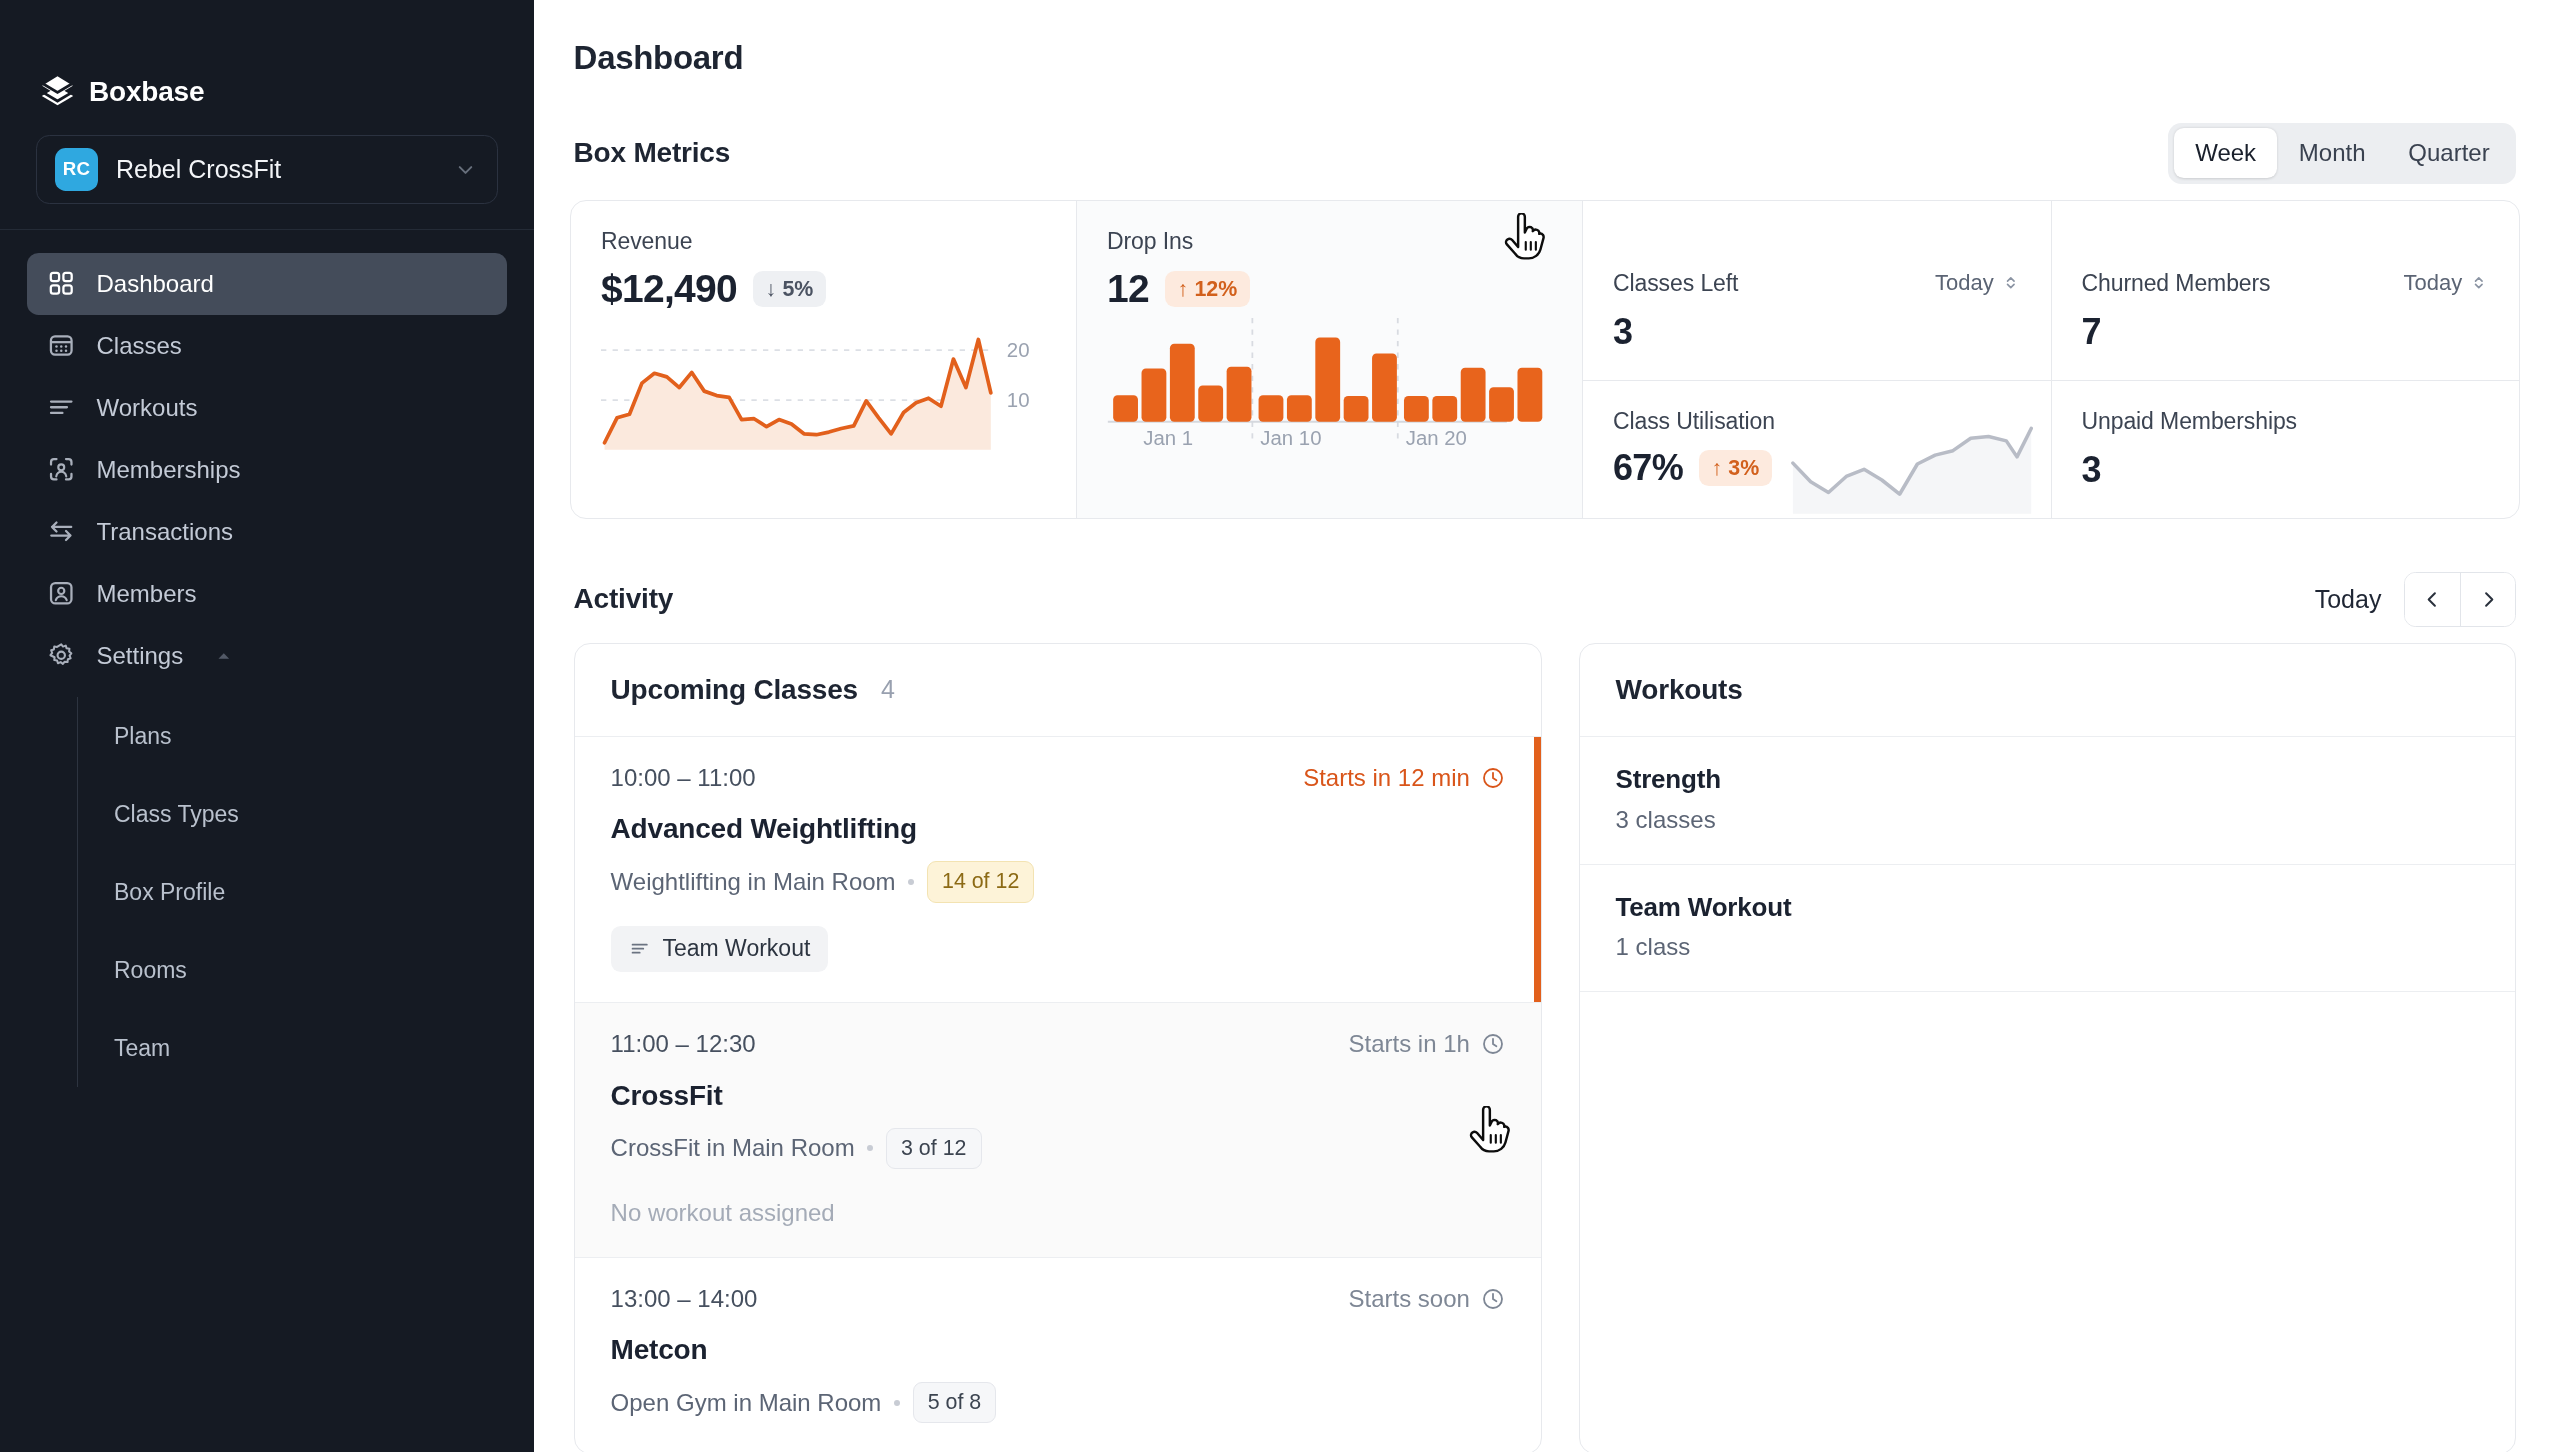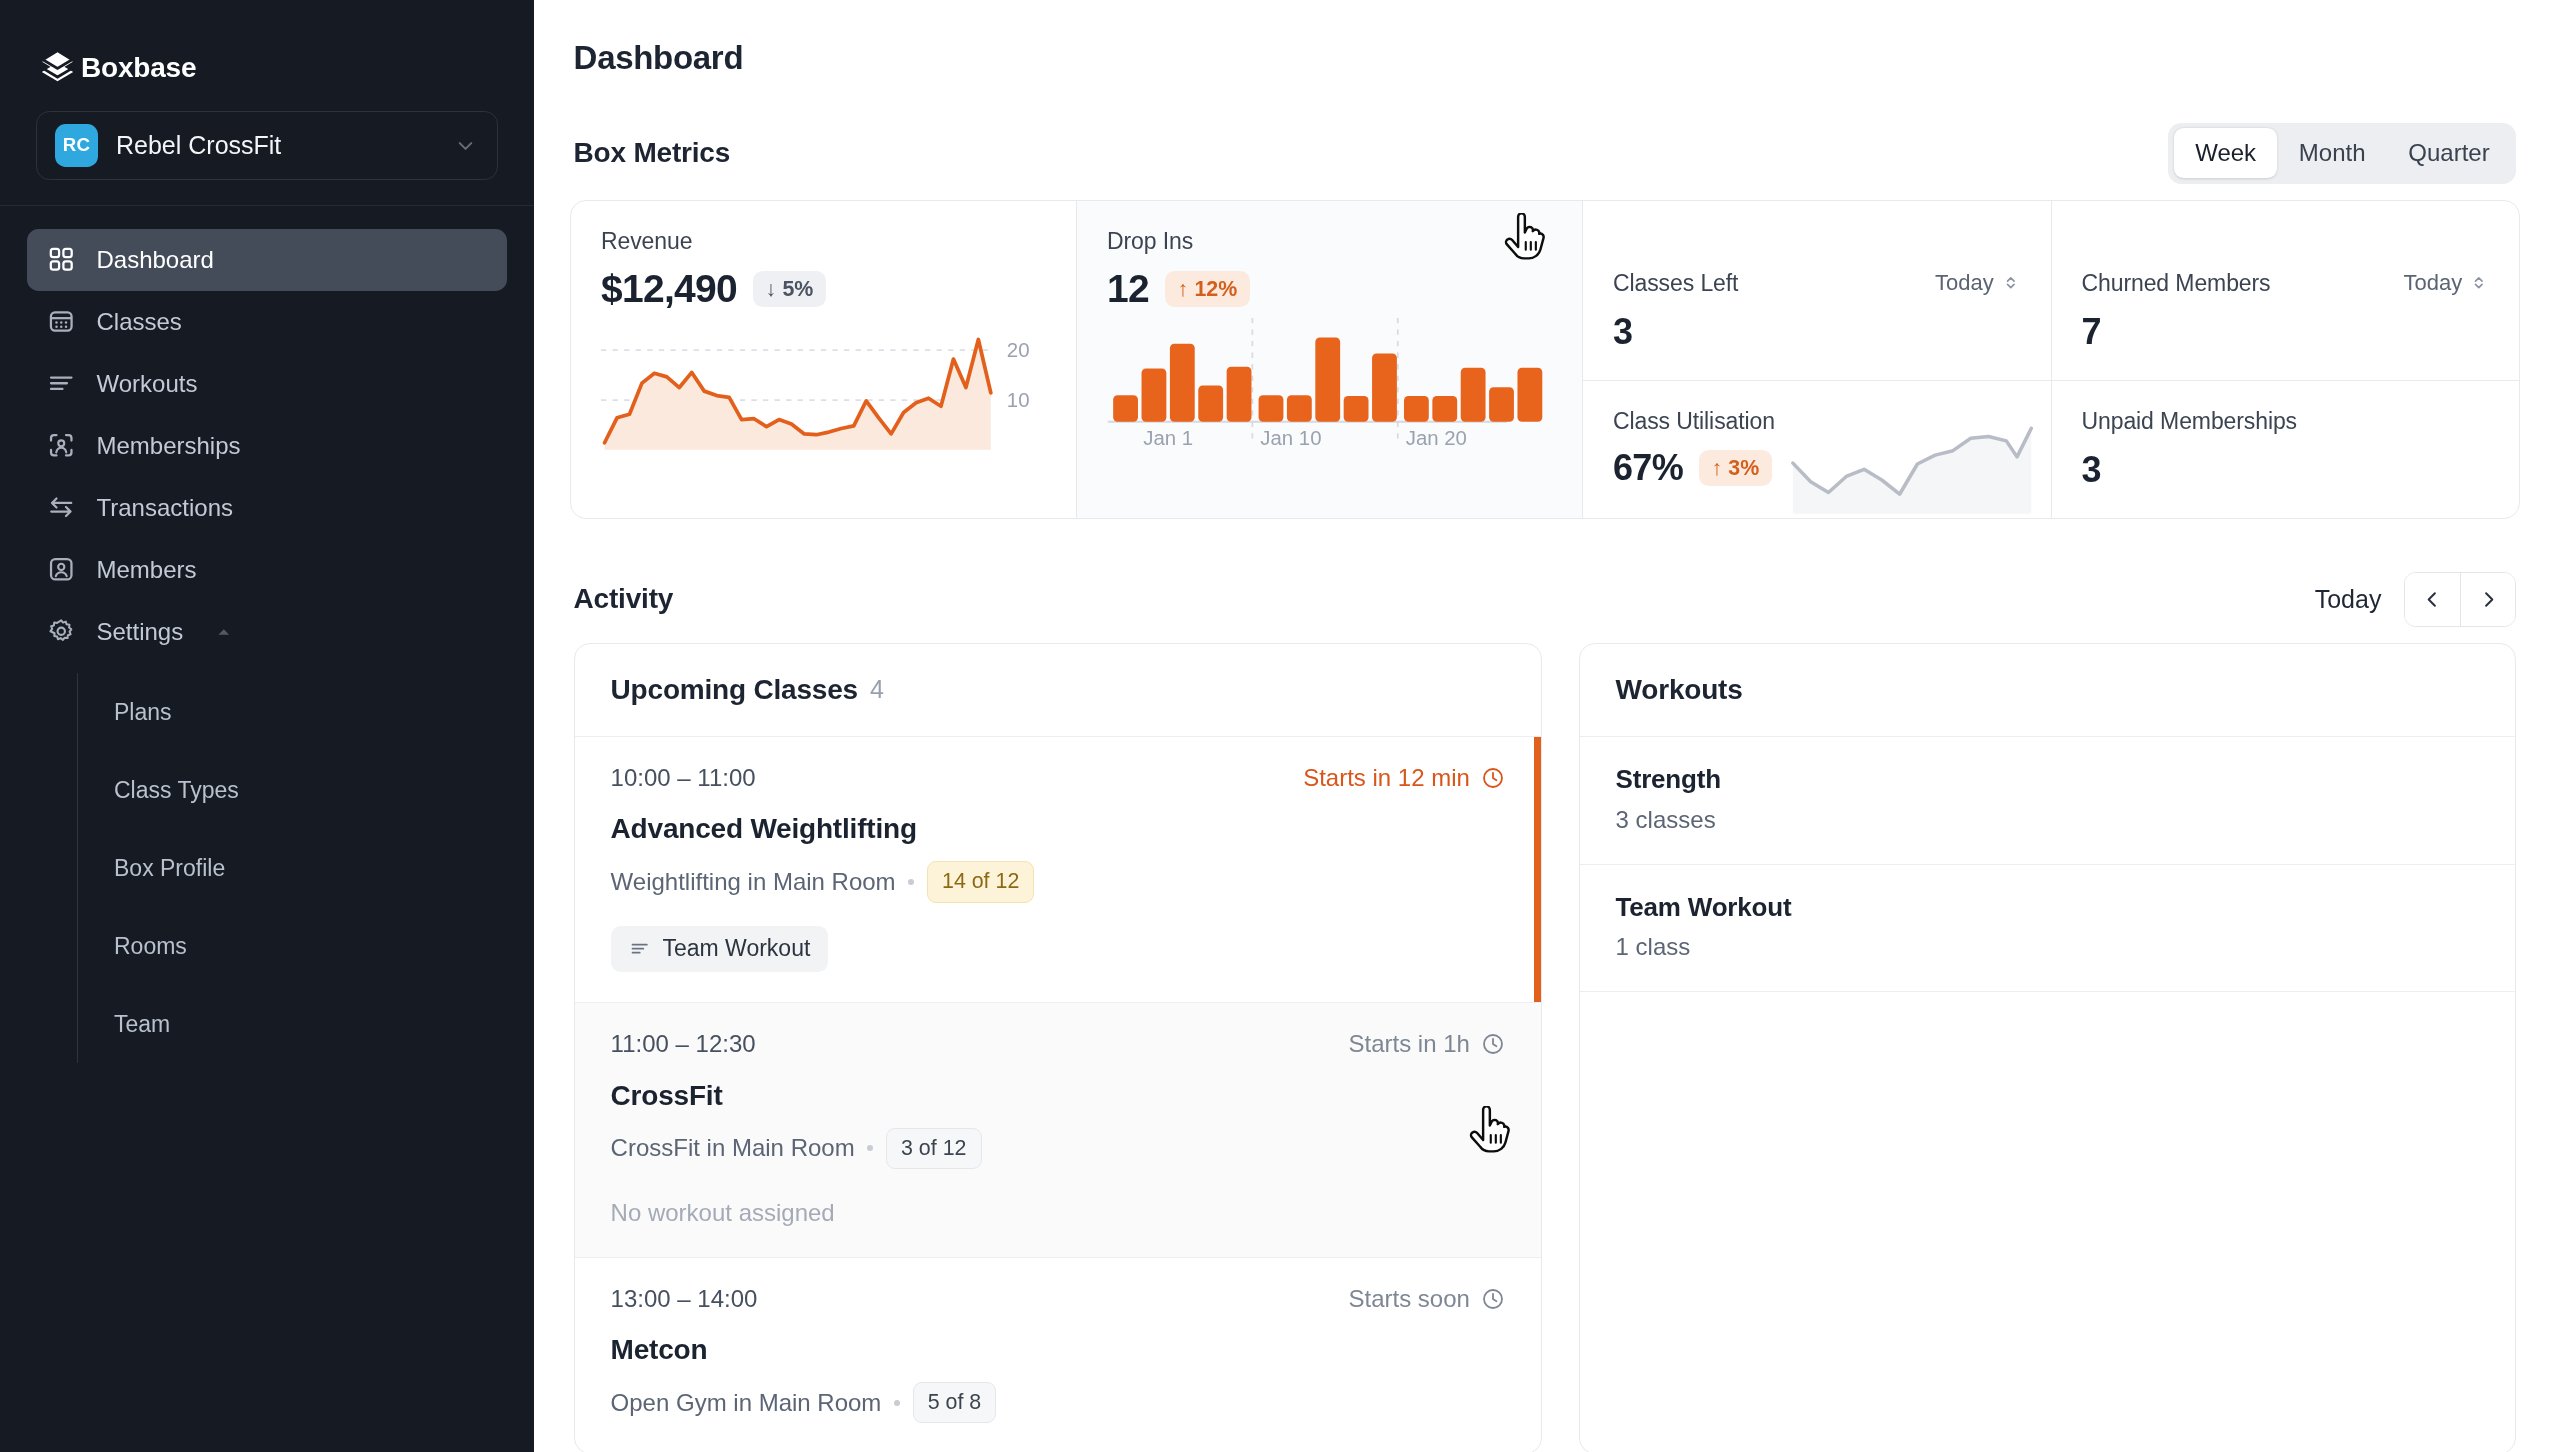--- a/index.html
+++ b/index.html
@@ -13,22 +13,22 @@
 
   
   .sidebar {
     width: 534px; height: 1452px;
     background: #151a23;
     flex: 0 0 534px;
     display: flex; flex-direction: column;
     padding: 0;
   }
   .brand {
-    display: flex; align-items: center; gap: 3px;
-    padding: 36px 0 0 37px; height: 100px;
+    display: flex; align-items: center; gap: 11px;
+    padding: 36px 0 0 37px; height: 100px; margin-top: 24px;
   }
   .brand-logo { width: 41px; height: 41px; display: block; }
   .brand-name {
     color: #ffffff; font-size: 28px; font-weight: bold; letter-spacing: -0.2px;
   }
   .org-switcher {
     margin: 10.7px 36px 0 36px;
     height: 69px;
     border: 0.9px solid #2b3240;
     border-radius: 13.3px;
@@ -146,21 +146,21 @@
   }
   .arrow-btn + .arrow-btn { border-left: 0.9px solid #e2e5ea; }
 
   .act-grid { display: flex; gap: 37px; margin: 0 3.6px; }
   .panel {
     border: 0.9px solid #e7e9ed; border-radius: 16px; background: #fff; overflow: hidden;
   }
   .panel.classes { flex: 0 0 968px; }
   .panel.workouts { flex: 1; }
   .panel-head {
-    padding: 30px 36px; display: flex; align-items: center; gap: 12px;
+    padding: 30px 36px; display: flex; align-items: center; gap: 23px;
     border-bottom: 0.9px solid #eceef1;
   }
   .panel-title { font-size: 28px; font-weight: bold; color: #1e2532; letter-spacing: -0.2px; }
   .panel-count { font-size: 25px; color: #98a0af; }
 
   .class-row {
     padding: 27px 36px 30px 36px; position: relative;
     border-bottom: 0.9px solid #eceef1; cursor: pointer;
   }
   .class-row.active-left::after {

